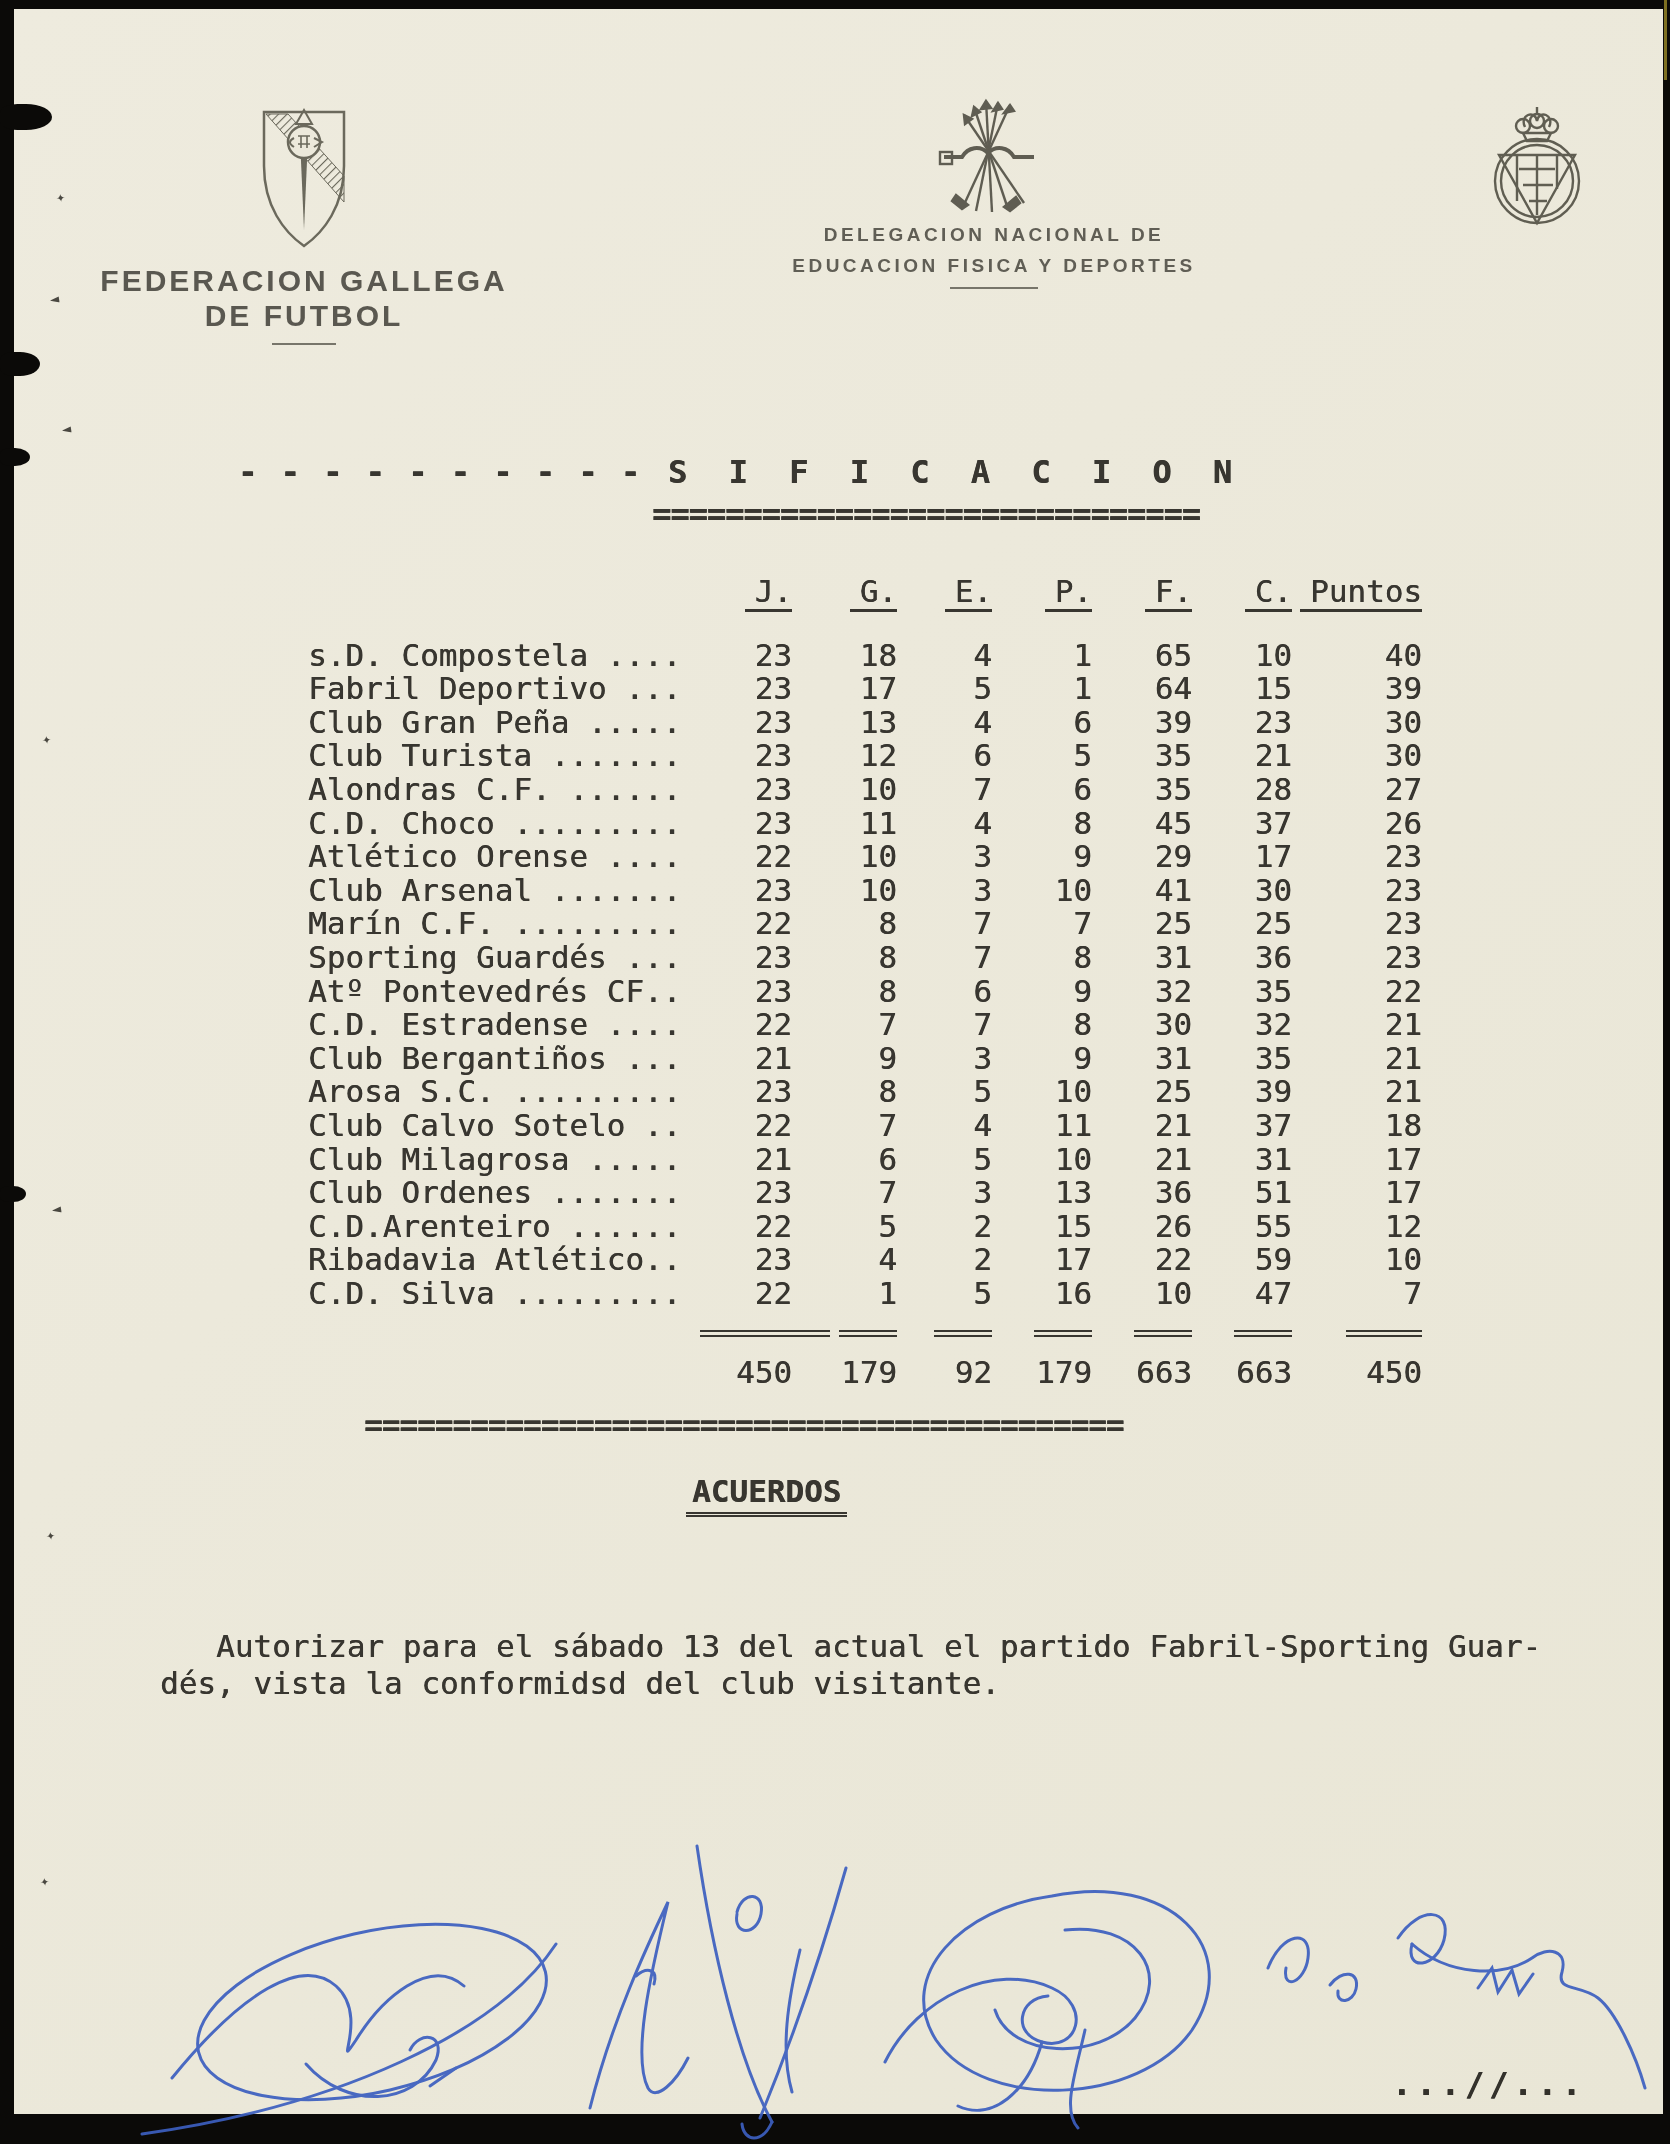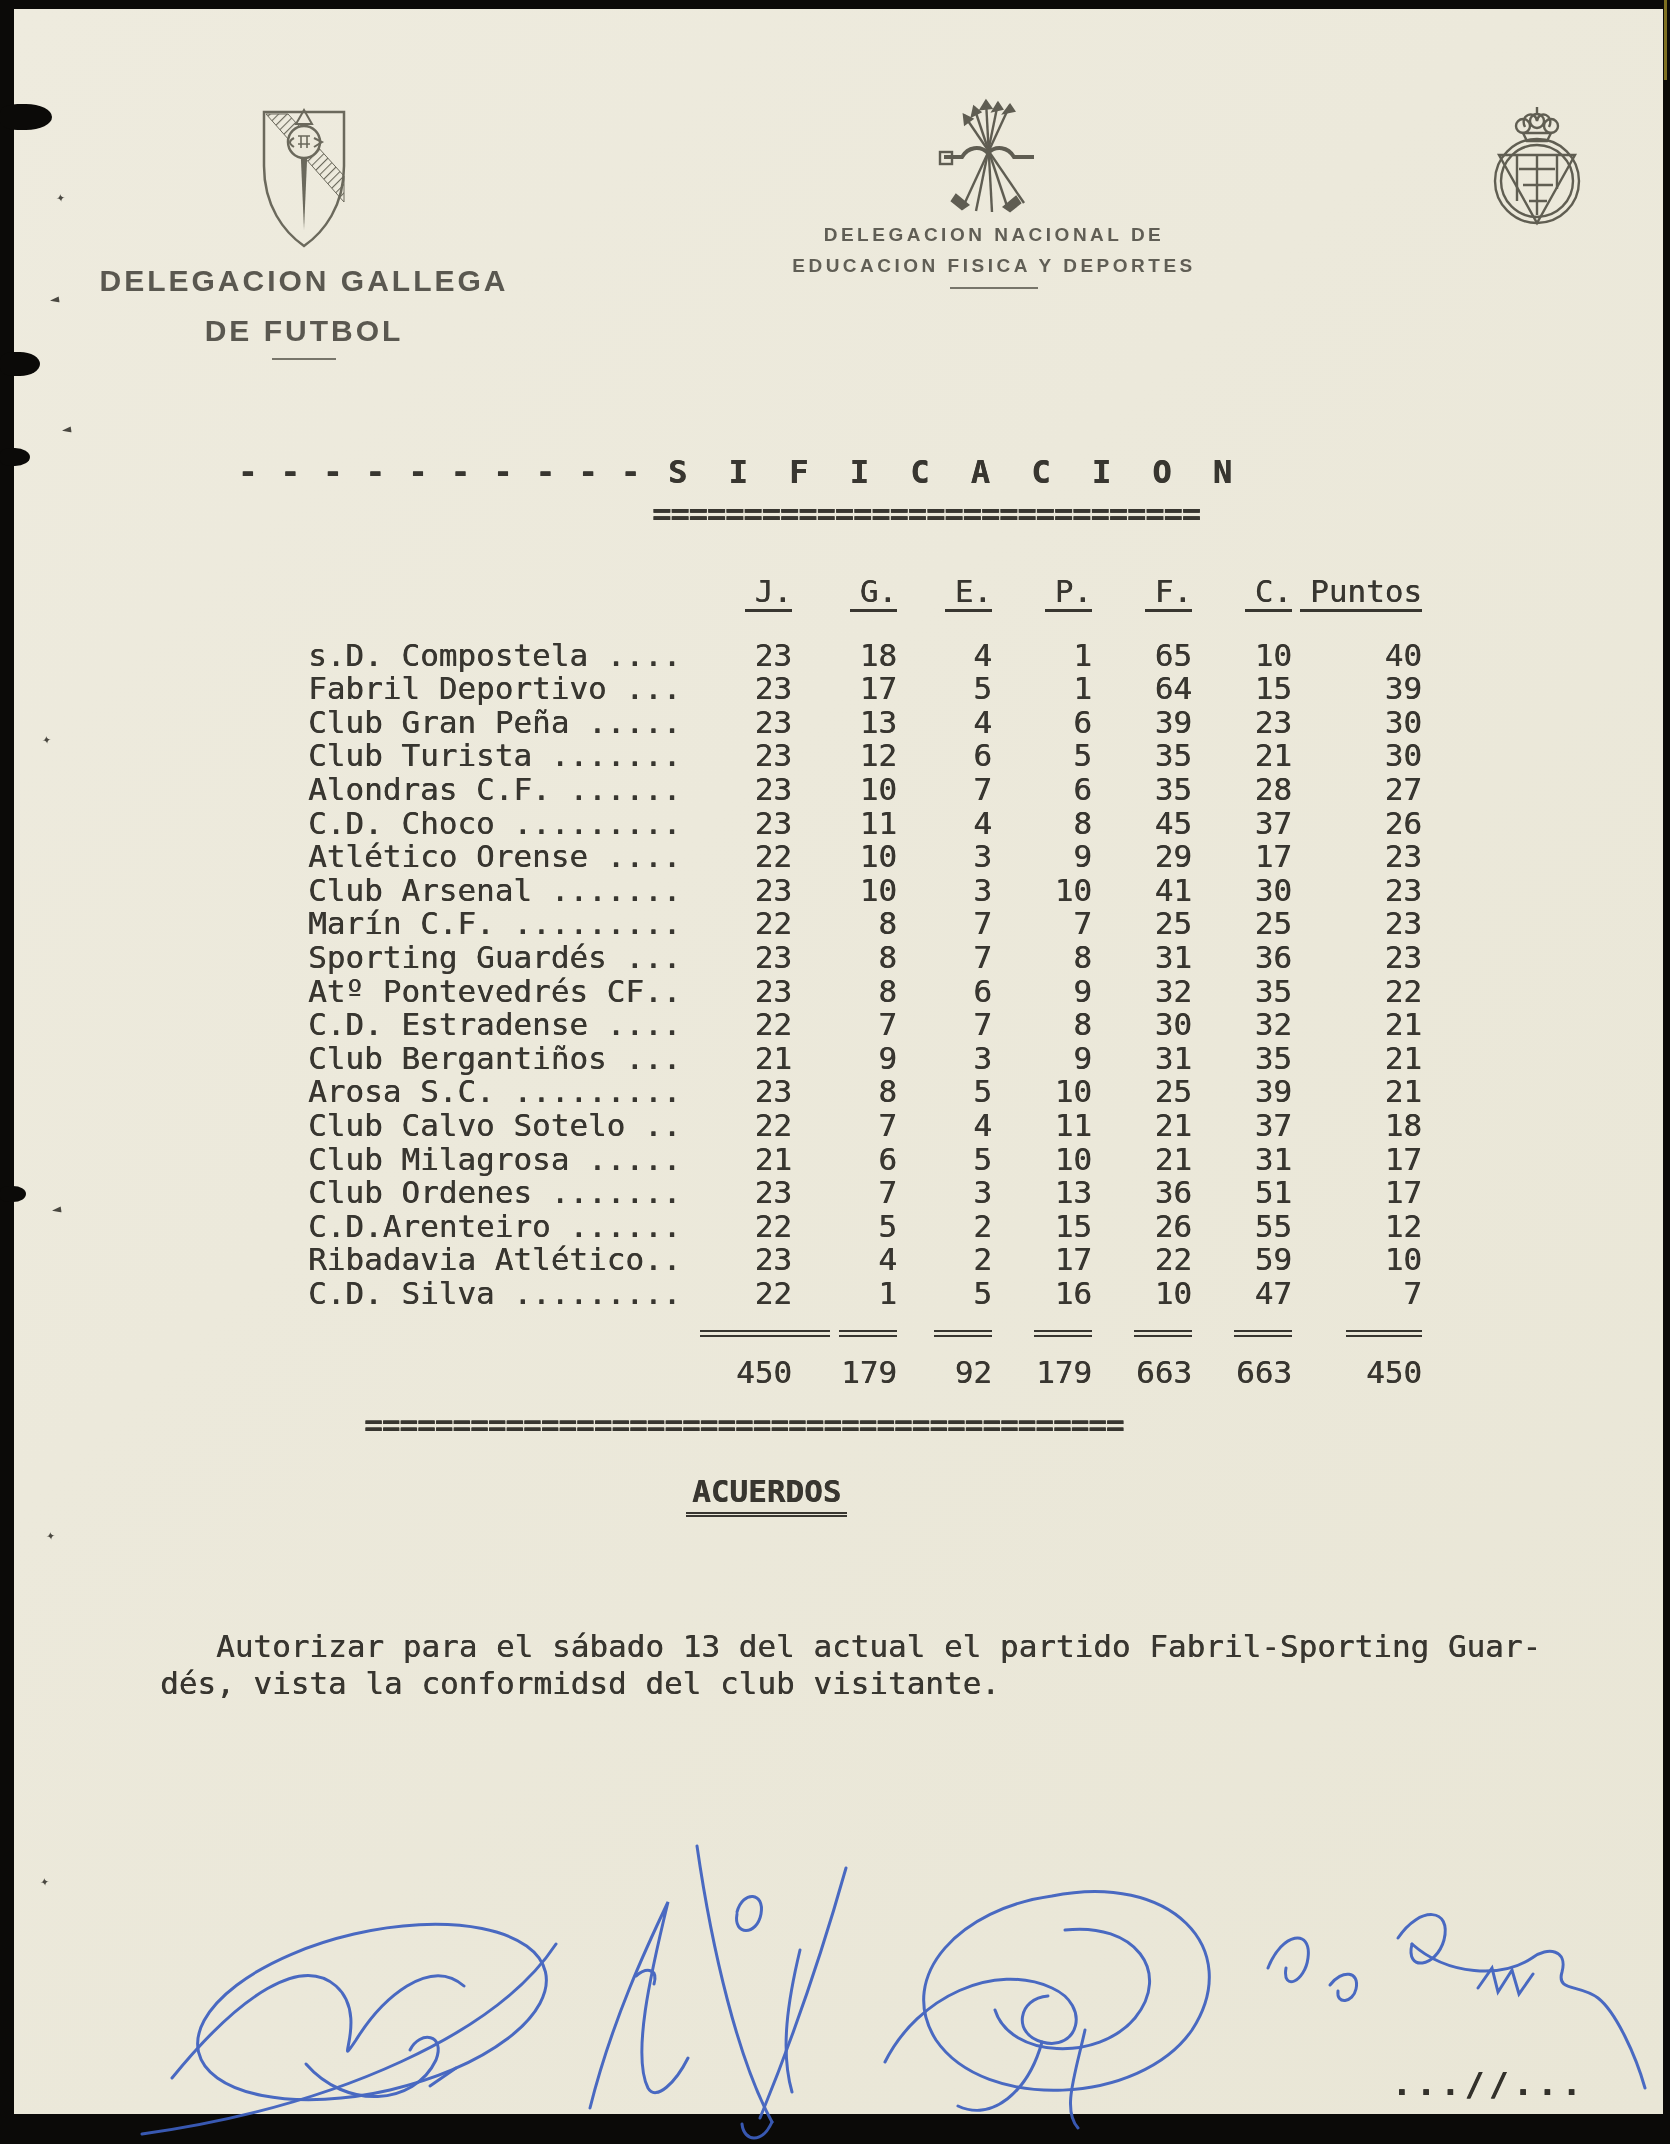--- a/index.html
+++ b/index.html
@@ -9,21 +9,21 @@
   #paper{position:absolute;left:14px;top:9px;right:7px;bottom:30px;
          background:linear-gradient(135deg,#eeebde 0%,#ece9db 40%,#e9e6d6 100%);
          color:#3a382f;}
   .tw{font-family:"DejaVu Sans Mono",monospace;color:#383630;text-shadow:0.4px 0 currentColor;}
   .print{font-family:"Liberation Sans","DejaVu Sans",sans-serif;color:#5a5850;font-weight:bold;}
 
   
   #hdr-left{position:absolute;left:30px;top:95px;width:520px;text-align:center;}
   #hdr-left .logo{height:148px;}
   #hdr-left .l1{font-size:30px;letter-spacing:3px;margin-top:12px;}
-  #hdr-left .l2{font-size:30px;letter-spacing:3px;margin-top:16px;}
+  #hdr-left .l2{font-size:30px;letter-spacing:3px;margin-top:1px;}
   .mini-rule{height:2px;background:#77756a;margin:10px auto 0 auto;}
 
   #hdr-center{position:absolute;left:770px;top:88px;width:420px;text-align:center;}
   #hdr-center .logo{height:118px;}
   #hdr-center .l1,#hdr-center .l2{font-size:19px;letter-spacing:3.5px;margin-top:9px;color:#605e55;}
 
   #hdr-right{position:absolute;left:1448px;top:88px;width:150px;text-align:center;}
   #hdr-right .logo{height:135px;}
 
   
@@ -78,21 +78,21 @@
           </defs>
           <path d="M10,8 L90,8 L90,62 C90,102 70,128 50,142 C30,128 10,102 10,62 Z" fill="none" stroke="#6b695c" stroke-width="2.5"></path>
           <polygon points="12,10 34,10 90,72 90,98" fill="url(#hatch)" stroke="#6b695c" stroke-width="1"></polygon>
           <polygon points="46,34 54,34 50,126" fill="#6b695c"></polygon>
           <polygon points="42,20 58,20 50,6" fill="none" stroke="#6b695c" stroke-width="2"></polygon>
           <circle cx="50" cy="38" r="16" fill="#ece9db" stroke="#6b695c" stroke-width="2.5"></circle>
           <path d="M40,34 q-8,4 0,9 M60,34 l8,4 l-8,5" fill="none" stroke="#6b695c" stroke-width="2"></path>
           <path d="M44,32 h12 M44,40 h12 M47,32 v12 M53,32 v12" stroke="#6b695c" stroke-width="1.6"></path>
         </svg>
       </div>
-      <div class="print l1">DELEGACION GALLEGA</div>
+      <div class="print l1">FEDERACION GALLEGA</div>
       <div class="print l2">DE FUTBOL</div>
       <div class="mini-rule" style="width:64px"></div>
     </div>
 
     <div id="hdr-center">
       <div class="logo">
         <svg width="120" height="118" viewBox="0 0 120 118">
           <g stroke="#5f5d52" stroke-width="2.4" fill="#5f5d52">
             <line x1="28" y1="112" x2="76" y2="8"></line>
               <polygon points="76,8 70,16 80,14"></polygon>

